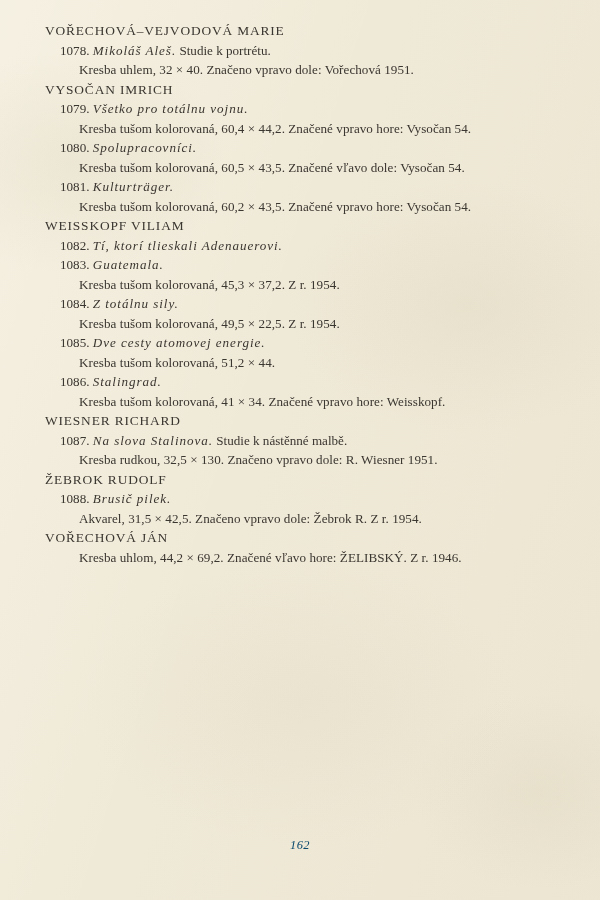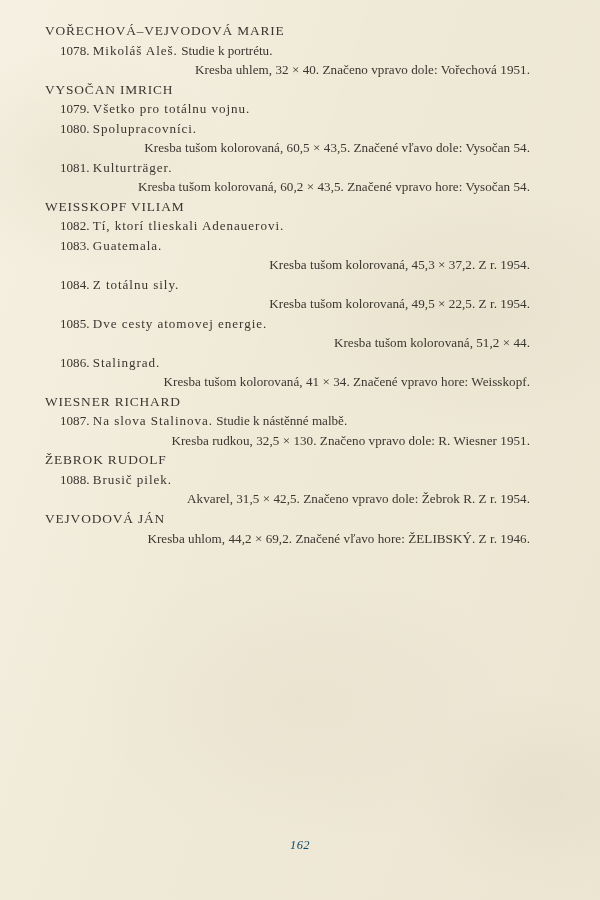--- a/index.html
+++ b/index.html
@@ -49,32 +49,32 @@
     padding-left: 60px;
     line-height: 19.5px;
     white-space: nowrap;
     font-size: 13.1px;
   }
   .entry-num {
     letter-spacing: 0;
   }
   .entry-title {
     letter-spacing: 0.95px;
+    font-style: italic;
   }
   .entry-subtitle {
     letter-spacing: 0;
     margin-top: 48px;
   }
   .entry-desc-line {
     padding-left: 79px;
     line-height: 19.5px;
     white-space: nowrap;
     font-size: 13.1px;
     letter-spacing: 0.05px;
-    text-align: right;
   }
   .page-number {
     position: absolute;
     left: 0;
     top: 838px;
     width: 600px;
     text-align: center;
     font-style: italic;
     font-size: 12.4px;
     letter-spacing: 0.4px;
@@ -86,37 +86,38 @@
 
 <div class="paper-texture"></div>
 
 <div class="page">
   <div class="catalog" id="catalog-root">
       <div class="artist-header">VOŘECHOVÁ–VEJVODOVÁ MARIE</div>
       <div class="entry-title-line"><span class="entry-num">1078.</span> <span class="entry-title">Mikoláš Aleš.</span> <span class="entry-subtitle">Studie k portrétu.</span></div>
       <div class="entry-desc-line">Kresba uhlem, 32 × 40. Značeno vpravo dole: Vořechová 1951.</div>
       <div class="artist-header">VYSOČAN IMRICH</div>
       <div class="entry-title-line"><span class="entry-num">1079.</span> <span class="entry-title">Všetko pro totálnu vojnu.</span></div>
+      <div class="entry-desc-line">Kresba tušom kolorovaná, 60,4 × 44,2. Značené vpravo hore: Vysočan 54.</div>
       <div class="entry-title-line"><span class="entry-num">1080.</span> <span class="entry-title">Spolupracovníci.</span></div>
       <div class="entry-desc-line">Kresba tušom kolorovaná, 60,5 × 43,5. Značené vľavo dole: Vysočan 54.</div>
       <div class="entry-title-line"><span class="entry-num">1081.</span> <span class="entry-title">Kulturträger.</span></div>
       <div class="entry-desc-line">Kresba tušom kolorovaná, 60,2 × 43,5. Značené vpravo hore: Vysočan 54.</div>
       <div class="artist-header">WEISSKOPF VILIAM</div>
       <div class="entry-title-line"><span class="entry-num">1082.</span> <span class="entry-title">Tí, ktorí tlieskali Adenauerovi.</span></div>
       <div class="entry-title-line"><span class="entry-num">1083.</span> <span class="entry-title">Guatemala.</span></div>
       <div class="entry-desc-line">Kresba tušom kolorovaná, 45,3 × 37,2. Z r. 1954.</div>
       <div class="entry-title-line"><span class="entry-num">1084.</span> <span class="entry-title">Z totálnu sily.</span></div>
       <div class="entry-desc-line">Kresba tušom kolorovaná, 49,5 × 22,5. Z r. 1954.</div>
       <div class="entry-title-line"><span class="entry-num">1085.</span> <span class="entry-title">Dve cesty atomovej energie.</span></div>
       <div class="entry-desc-line">Kresba tušom kolorovaná, 51,2 × 44.</div>
       <div class="entry-title-line"><span class="entry-num">1086.</span> <span class="entry-title">Stalingrad.</span></div>
       <div class="entry-desc-line">Kresba tušom kolorovaná, 41 × 34. Značené vpravo hore: Weisskopf.</div>
       <div class="artist-header">WIESNER RICHARD</div>
       <div class="entry-title-line"><span class="entry-num">1087.</span> <span class="entry-title">Na slova Stalinova.</span> <span class="entry-subtitle">Studie k nástěnné malbě.</span></div>
       <div class="entry-desc-line">Kresba rudkou, 32,5 × 130. Značeno vpravo dole: R. Wiesner 1951.</div>
       <div class="artist-header">ŽEBROK RUDOLF</div>
       <div class="entry-title-line"><span class="entry-num">1088.</span> <span class="entry-title">Brusič pilek.</span></div>
       <div class="entry-desc-line">Akvarel, 31,5 × 42,5. Značeno vpravo dole: Žebrok R. Z r. 1954.</div>
-      <div class="artist-header">VEJVODOVÁ JÁN</div>
+      <div class="artist-header">VOŘECHOVÁ JÁN</div>
       <div class="entry-desc-line">Kresba uhlom, 44,2 × 69,2. Značené vľavo hore: ŽELIBSKÝ. Z r. 1946.</div>
     </div>
   <div class="page-number">162</div>
 </div>
 
 </body></html>

